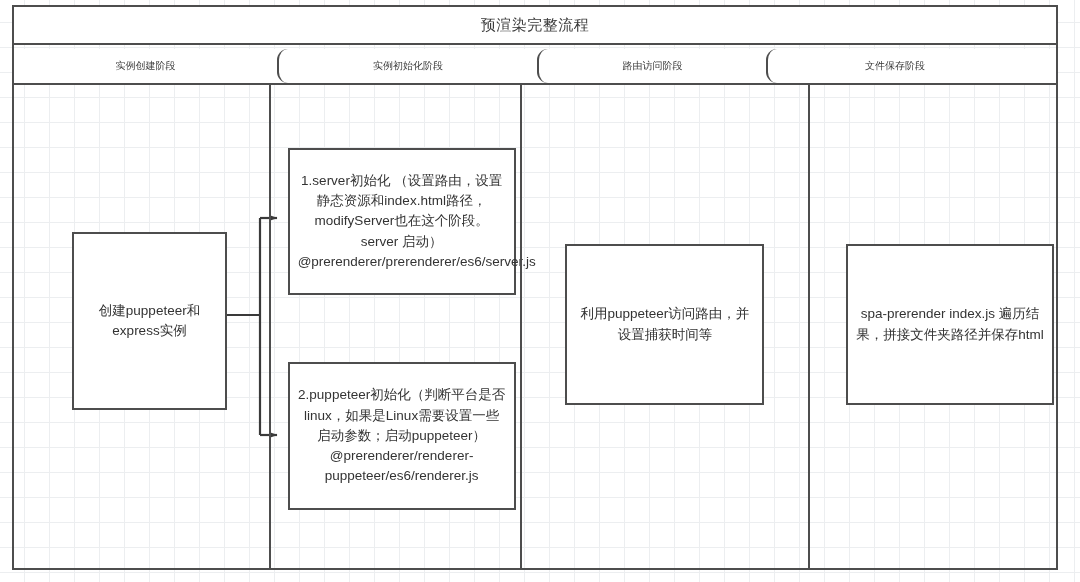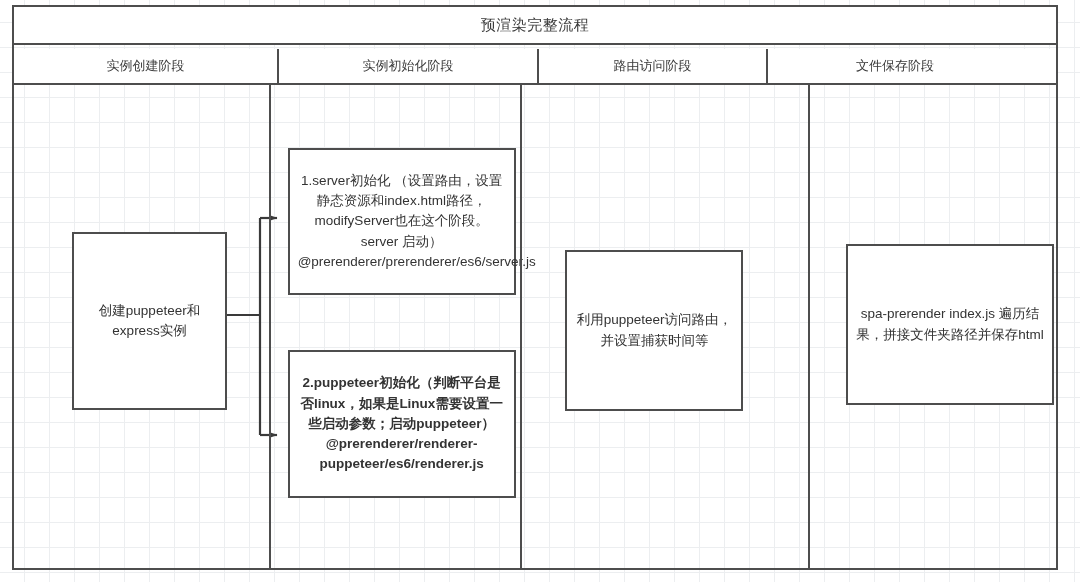--- a/index.html
+++ b/index.html
@@ -67,28 +67,29 @@
     height: 36px;
     display: flex;
     background: #ffffff;
     border-bottom: 2px solid #4d4d4d;
     box-sizing: border-box;
   }
   .lane-header {
     display: flex;
     align-items: center;
     justify-content: center;
-    font-size: 13px;
+    font-size: 10px;
     color: #3a3a3a;
     box-sizing: border-box;
     height: 100%;
     background: #ffffff;
   }
   .lane-header + .lane-header {
     border-left: 2px solid #4d4d4d;
+    border-radius: 11px;
   }
 
   
   #lane-bodies {
     position: absolute;
     left: 0;
     top: 78px;
     width: 100%;
     bottom: 0;
     display: flex;
@@ -115,22 +116,22 @@
     font-size: 13.5px;
     line-height: 1.5;
     color: #333333;
     padding: 6px 8px;
   }
   .node span { display: block; width: 100%; }
 
   
   #node-create   { left: 58px;  top: 147px; width: 155px; height: 178px; }
   #node-server   { left: 17px;  top: 63px;  width: 228px; height: 147px; }
-  #node-pptr     { left: 17px;  top: 265px; width: 228px; height: 148px; font-weight: bold; }
-  #node-route    { left: 43px;  top: 165px; width: 178px; height: 161px; }
+  #node-pptr     { left: 17px;  top: 277px; width: 228px; height: 148px; }
+  #node-route    { left: 43px;  top: 159px; width: 199px; height: 161px; }
   #node-save     { left: 36px;  top: 159px; width: 208px; height: 161px; }
 
   
   #connectors {
     position: absolute;
     left: 0;
     top: 0;
     width: 1080px;
     height: 582px;
     pointer-events: none;

